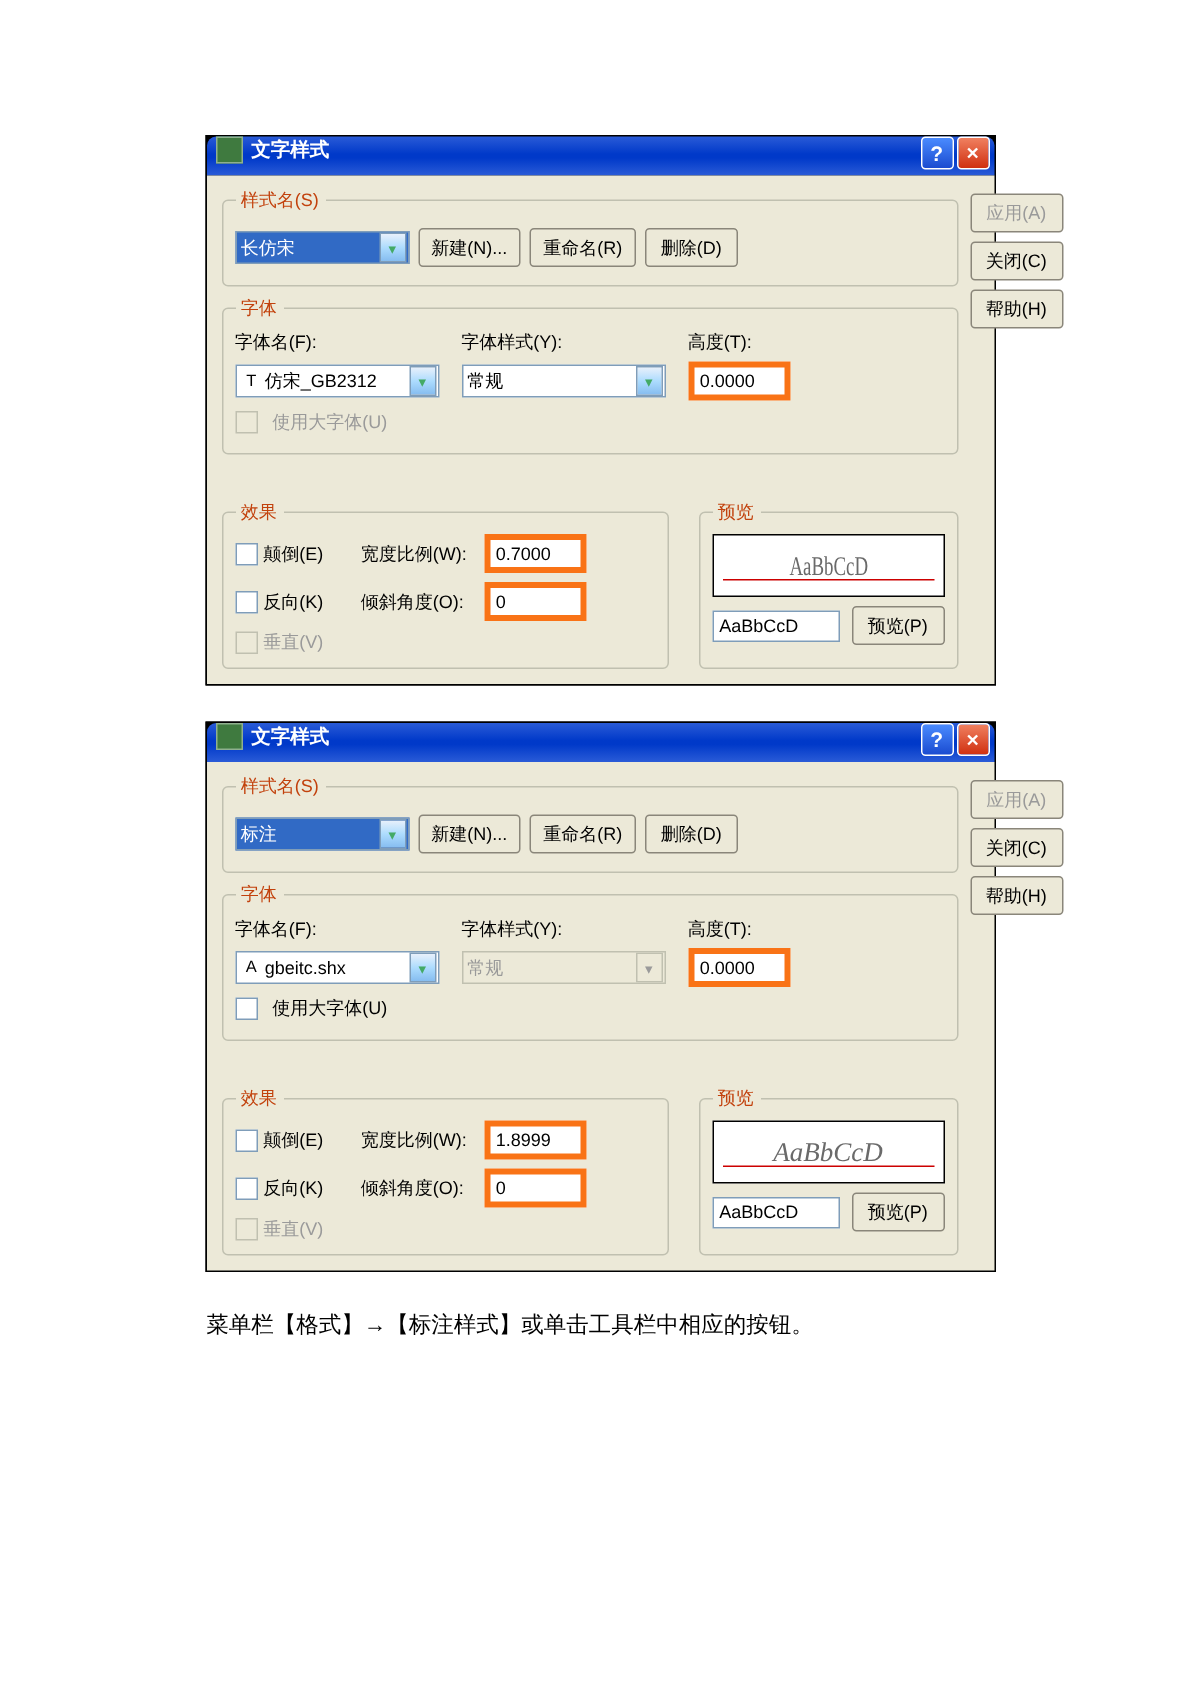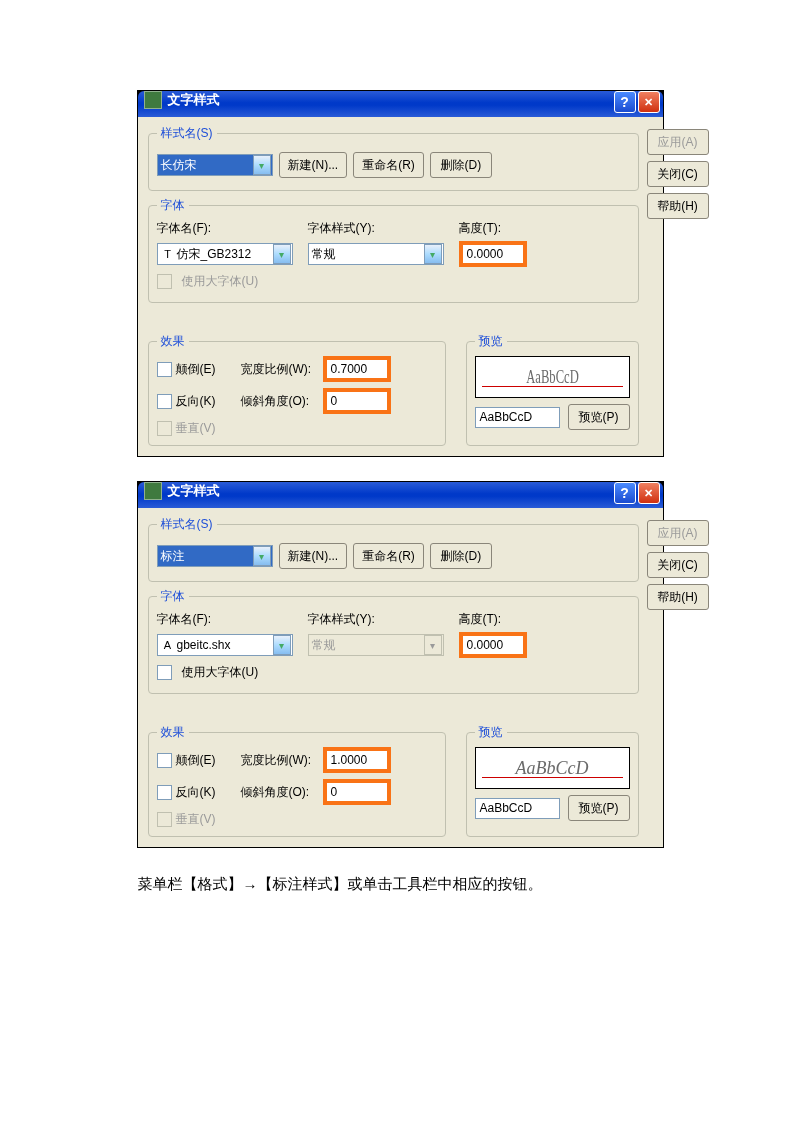--- a/index.html
+++ b/index.html
@@ -71,21 +71,21 @@
   .left-col { flex: 1; display: flex; flex-direction: column; gap: 6px; }
   .right-col { width: 70px; display: flex; flex-direction: column; gap: 6px; padding-top: 4px; }
 
   fieldset {
     border: 1px solid #c0c0b0;
     border-radius: 4px;
     padding: 6px 8px 8px 8px;
     margin: 0;
   }
   legend {
-    color: #1d4ed8;
+    color: #c2410c;
     padding: 0 4px;
     font-size: 12px;
   }
 
   .row { display: flex; align-items: center; gap: 6px; margin: 4px 0; }
   .lbl { color: #000; font-size: 12px; }
   .lbl.disabled { color: #9a9a9a; }
 
   .combo {
     display: inline-flex;
@@ -333,21 +333,21 @@
           <span class="chk"></span>
           <span class="lbl">使用大字体(U)</span>
         </div>
       </fieldset>
       <div class="lower-row">
         <fieldset class="effects-fs">
           <legend>效果</legend>
           <div class="effects-grid">
             <span><span class="chk"></span><span class="lbl">颠倒(E)</span></span>
             <span class="lbl">宽度比例(W):</span>
-            <span class="txt">1.0000</span>
+            <span class="txt">1.8999</span>
 
             <span><span class="chk"></span><span class="lbl">反向(K)</span></span>
             <span class="lbl">倾斜角度(O):</span>
             <span class="txt">0</span>
 
             <span><span class="chk disabled"></span><span class="lbl disabled">垂直(V)</span></span>
             <span></span>
                 <span></span>
           </div>
         </fieldset>

